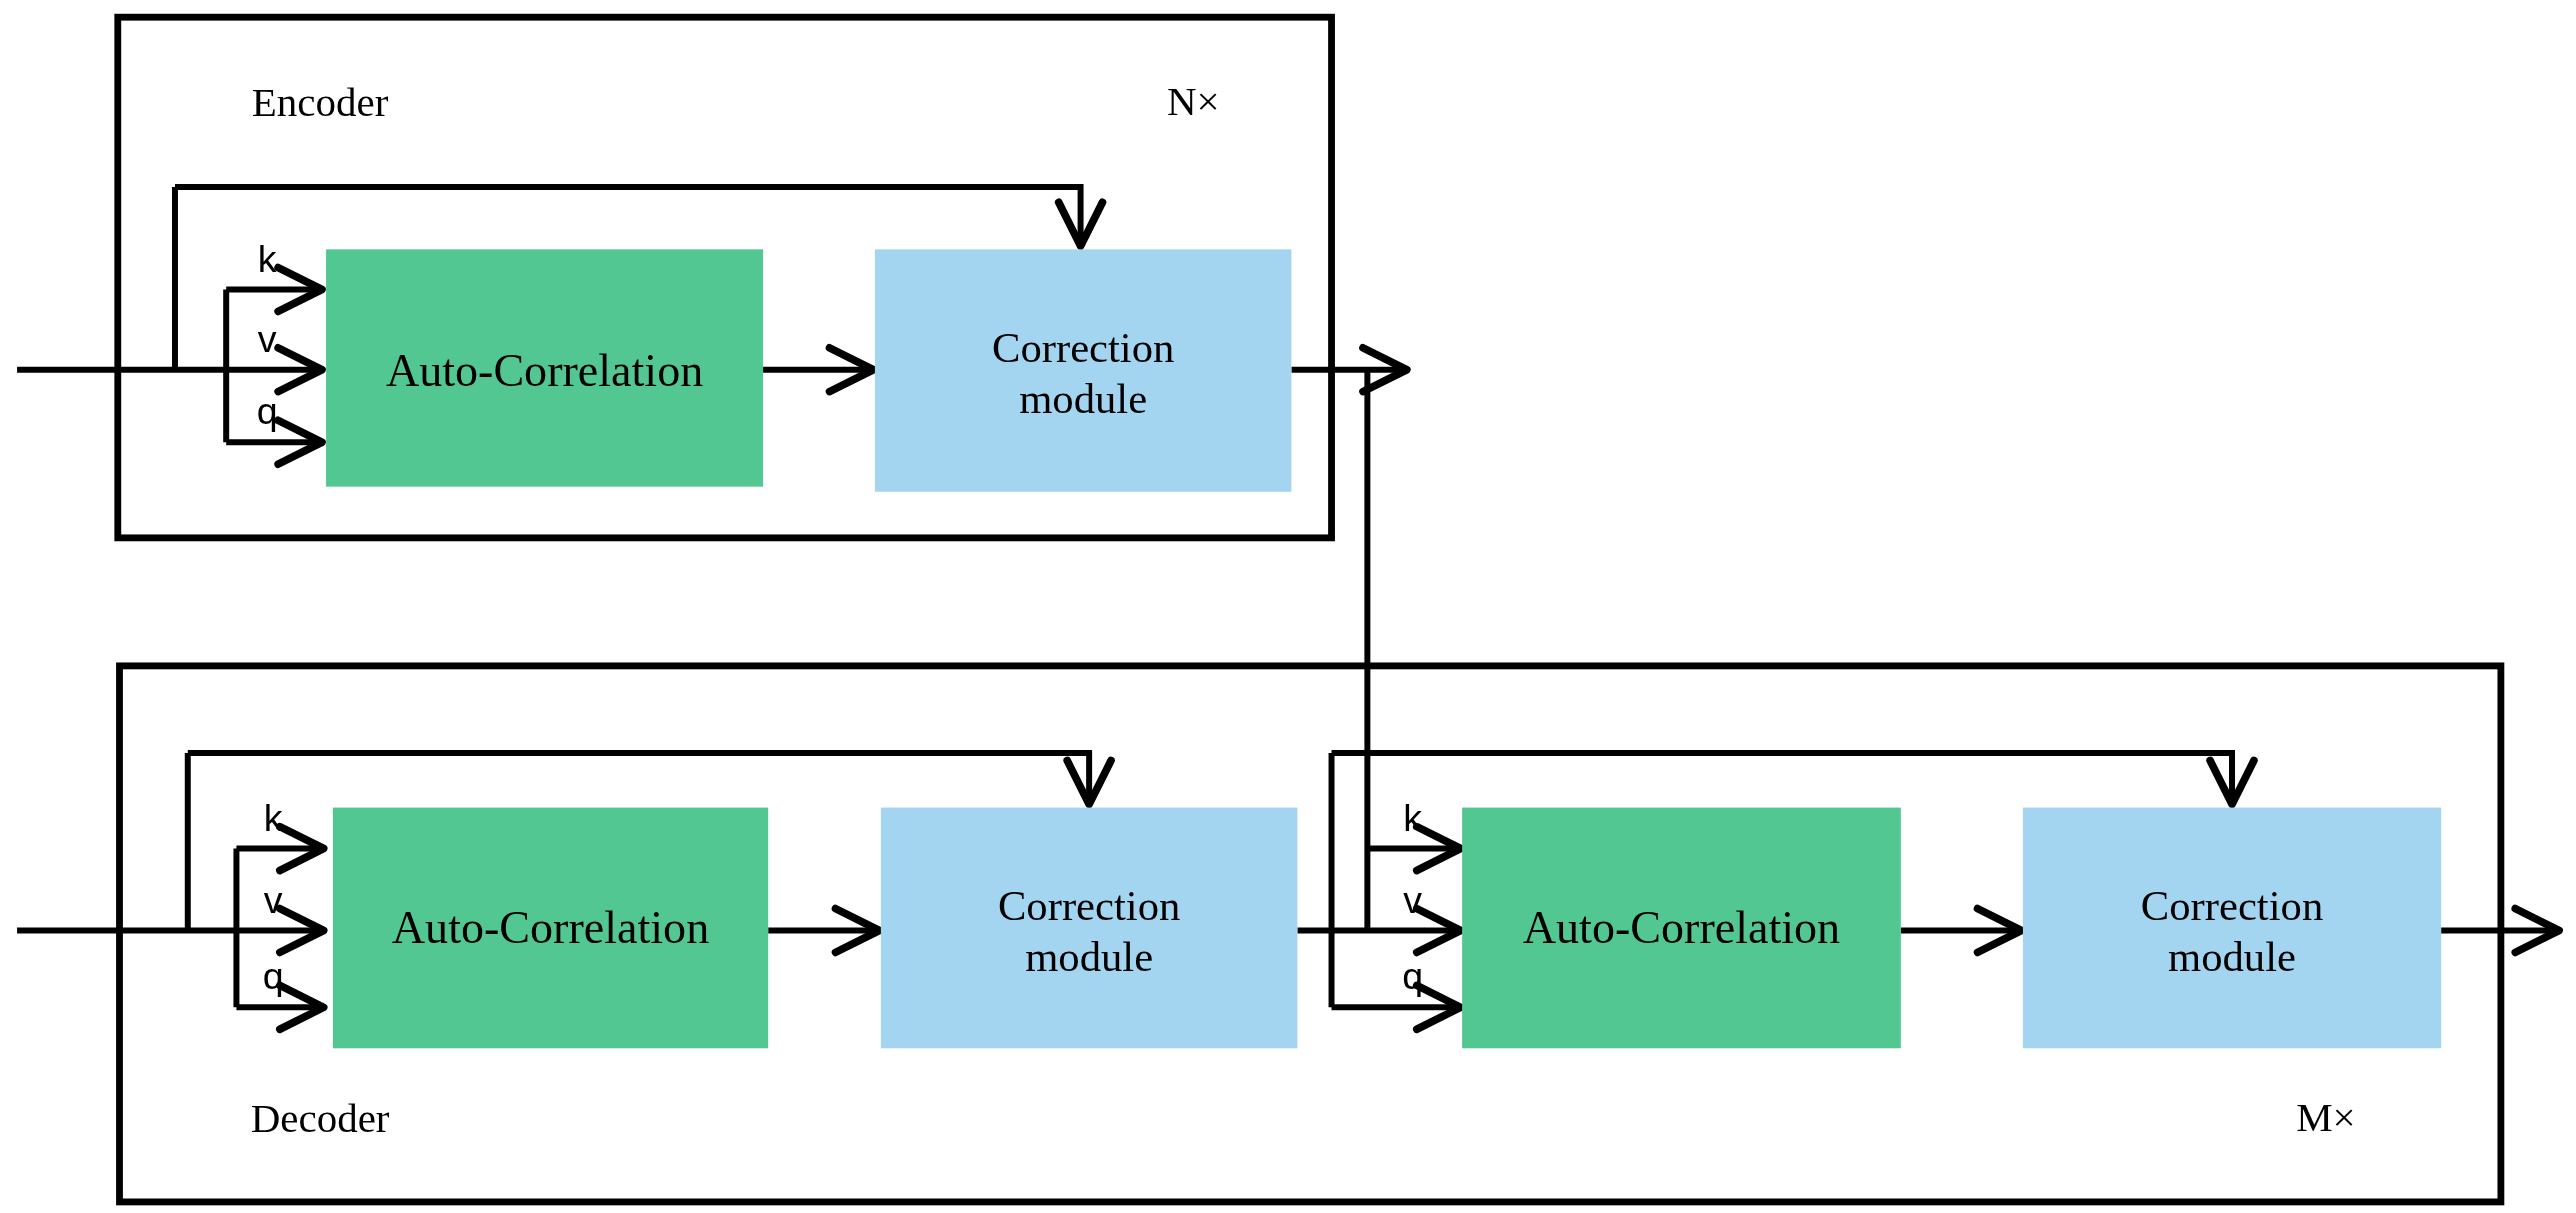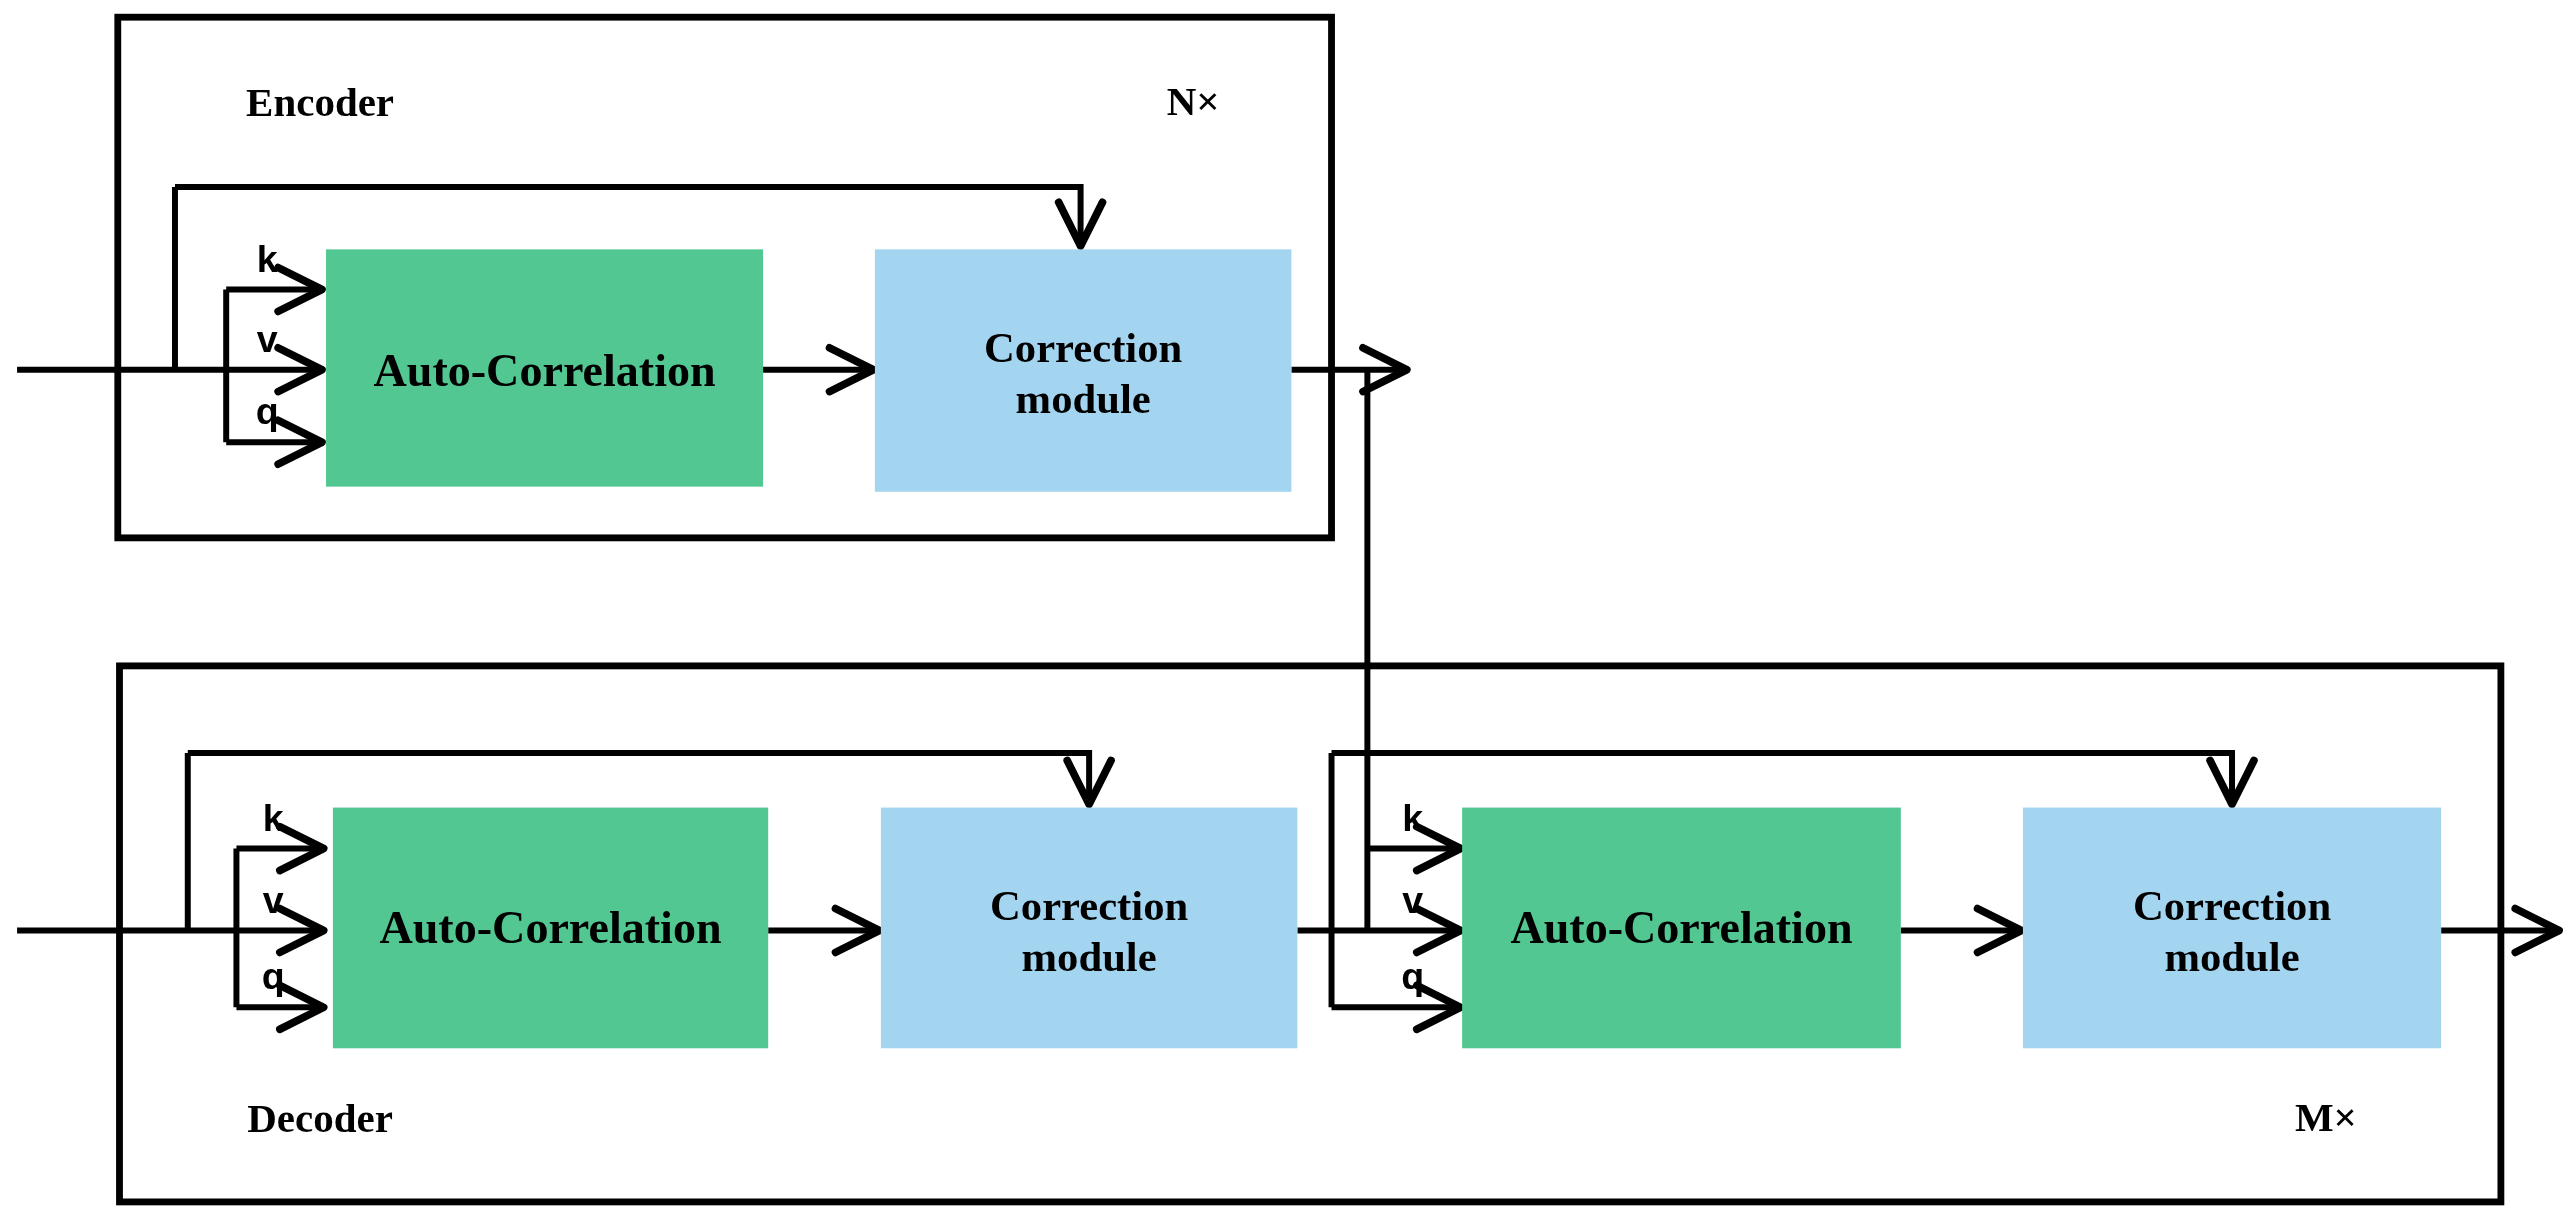--- a/index.html
+++ b/index.html
@@ -2,21 +2,21 @@
 <html style="--color-attention_fill: #53c792; --color-correction_fill: #a3d5f0; --color-line: #000000; --color-background: #ffffff;font-size:13.7px"><head>
 <meta charset="utf-8">
 <style>
   :root{
     --color-attention_fill:#53c792;
     --color-correction_fill:#a3d5f0;
     --color-line:#000000;
     --color-background:#ffffff;
   }
   html,body{margin:0;padding:0;background:var(--color-background);}
-  .stage{width:2576px;height:1214px;position:relative;background:var(--color-background);font-weight:bold;}
+  .stage{width:2576px;height:1214px;position:relative;background:var(--color-background);}
   svg{display:block;}
   text{fill:var(--color-line);}
   .serif-label{font-family:"Liberation Serif","DejaVu Serif",serif;}
   .section-label{font-size:48px;}
   .repeat-label{font-size:48px;}
   .attention-label{font-size:54px;}
   .correction-label{font-size:50px;}
   .port-label{font-family:"Liberation Sans","DejaVu Sans",sans-serif;font-size:44px;}
   .wire{stroke:var(--color-line);stroke-width:7;fill:none;}
   .outline{stroke:var(--color-line);stroke-width:8;fill:none;}

